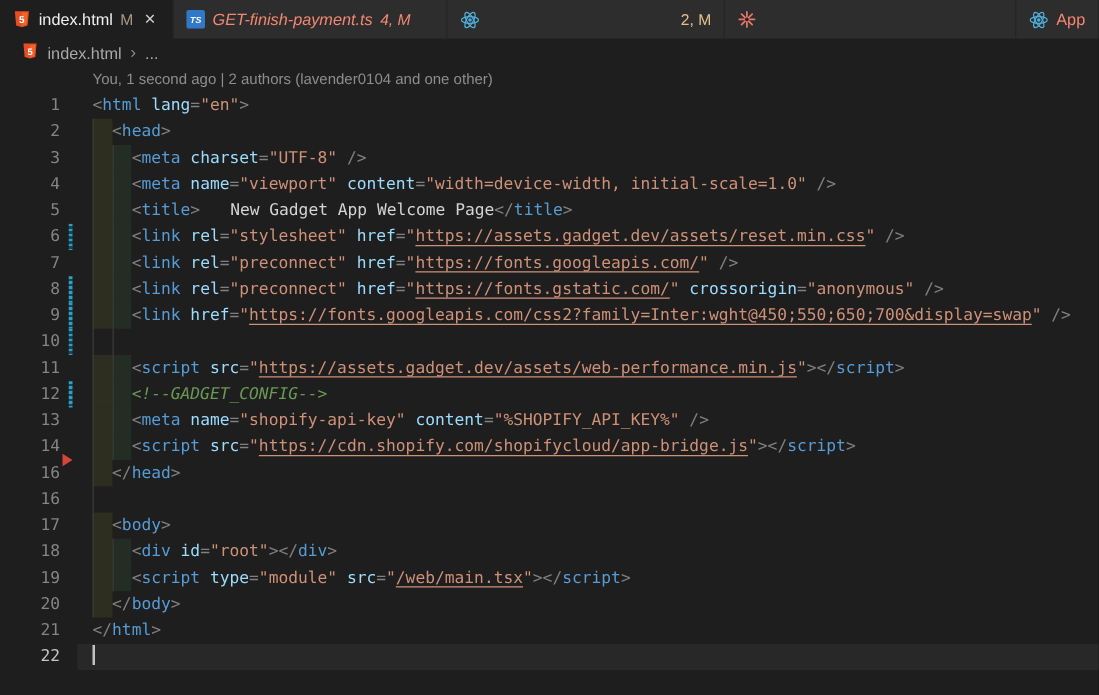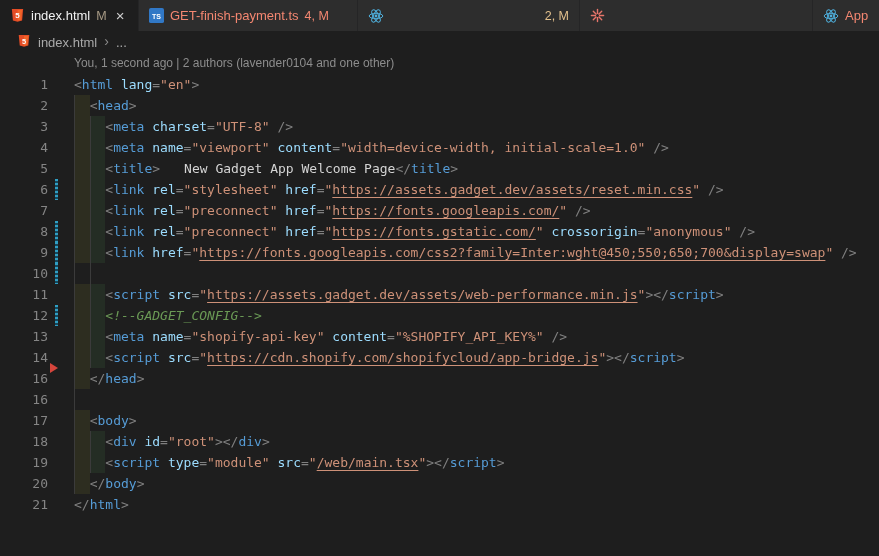--- a/index.html
+++ b/index.html
@@ -16,21 +16,21 @@
   }
   .tab {
     flex:none; display:flex; align-items:center; gap:6px;
     padding:0 10px; height:100%;
     background:var(--inactive-tab-background,#2d2d2d);
     border-right:1px solid var(--tab-bar-background,#252526);
     font-size:13px; white-space:nowrap; overflow:hidden; cursor:pointer;
   }
   .tab.active { background:var(--active-tab-background,#1e1e1e); }
   .tab:nth-child(1){ width:139px; }
-  .tab:nth-child(2){ width:219px; }
+  .tab:nth-child(2){ width:219px;font-style:italic; }
   .tab:nth-child(3){ width:222px; }
   .tab:nth-child(4){ width:233px; }
   .tab:nth-child(5){ flex:1 1 auto; border-right:none; }
   .ticon { flex:none; display:flex; align-items:center; }
   .tlabel { overflow:hidden; }
   .tbadge { font-size:12.5px; }
   .tclose { margin-left:3px; color:#d0d0d0; font-size:15px; line-height:1; }
   
   .breadcrumb {
     display:flex; align-items:center; gap:7px; height:22px; padding-left:17px;
@@ -319,16 +319,21 @@
         <div class="line">
           <div class="tint t1" style="left: 74px; width: 15.7px;"></div>
           <div class="guide" style="left: 74px;"></div>
           <span class="ln">20</span>
           <span class="code"><span>  </span><span class="tok-p">&lt;/</span><span class="tok-tag">body</span><span class="tok-p">&gt;</span></span>
         </div>
         <div class="line">
           <span class="ln">21</span>
           <span class="code"><span class="tok-p">&lt;/</span><span class="tok-tag">html</span><span class="tok-p">&gt;</span></span>
         </div>
+        <div class="line current">
+          <div class="hl"></div>
+          <span class="ln">22</span>
+          <span class="code"><span class="cursor"></span></span>
+        </div>
       </div>
   </div>
 
 </div>
 
 </body></html>

